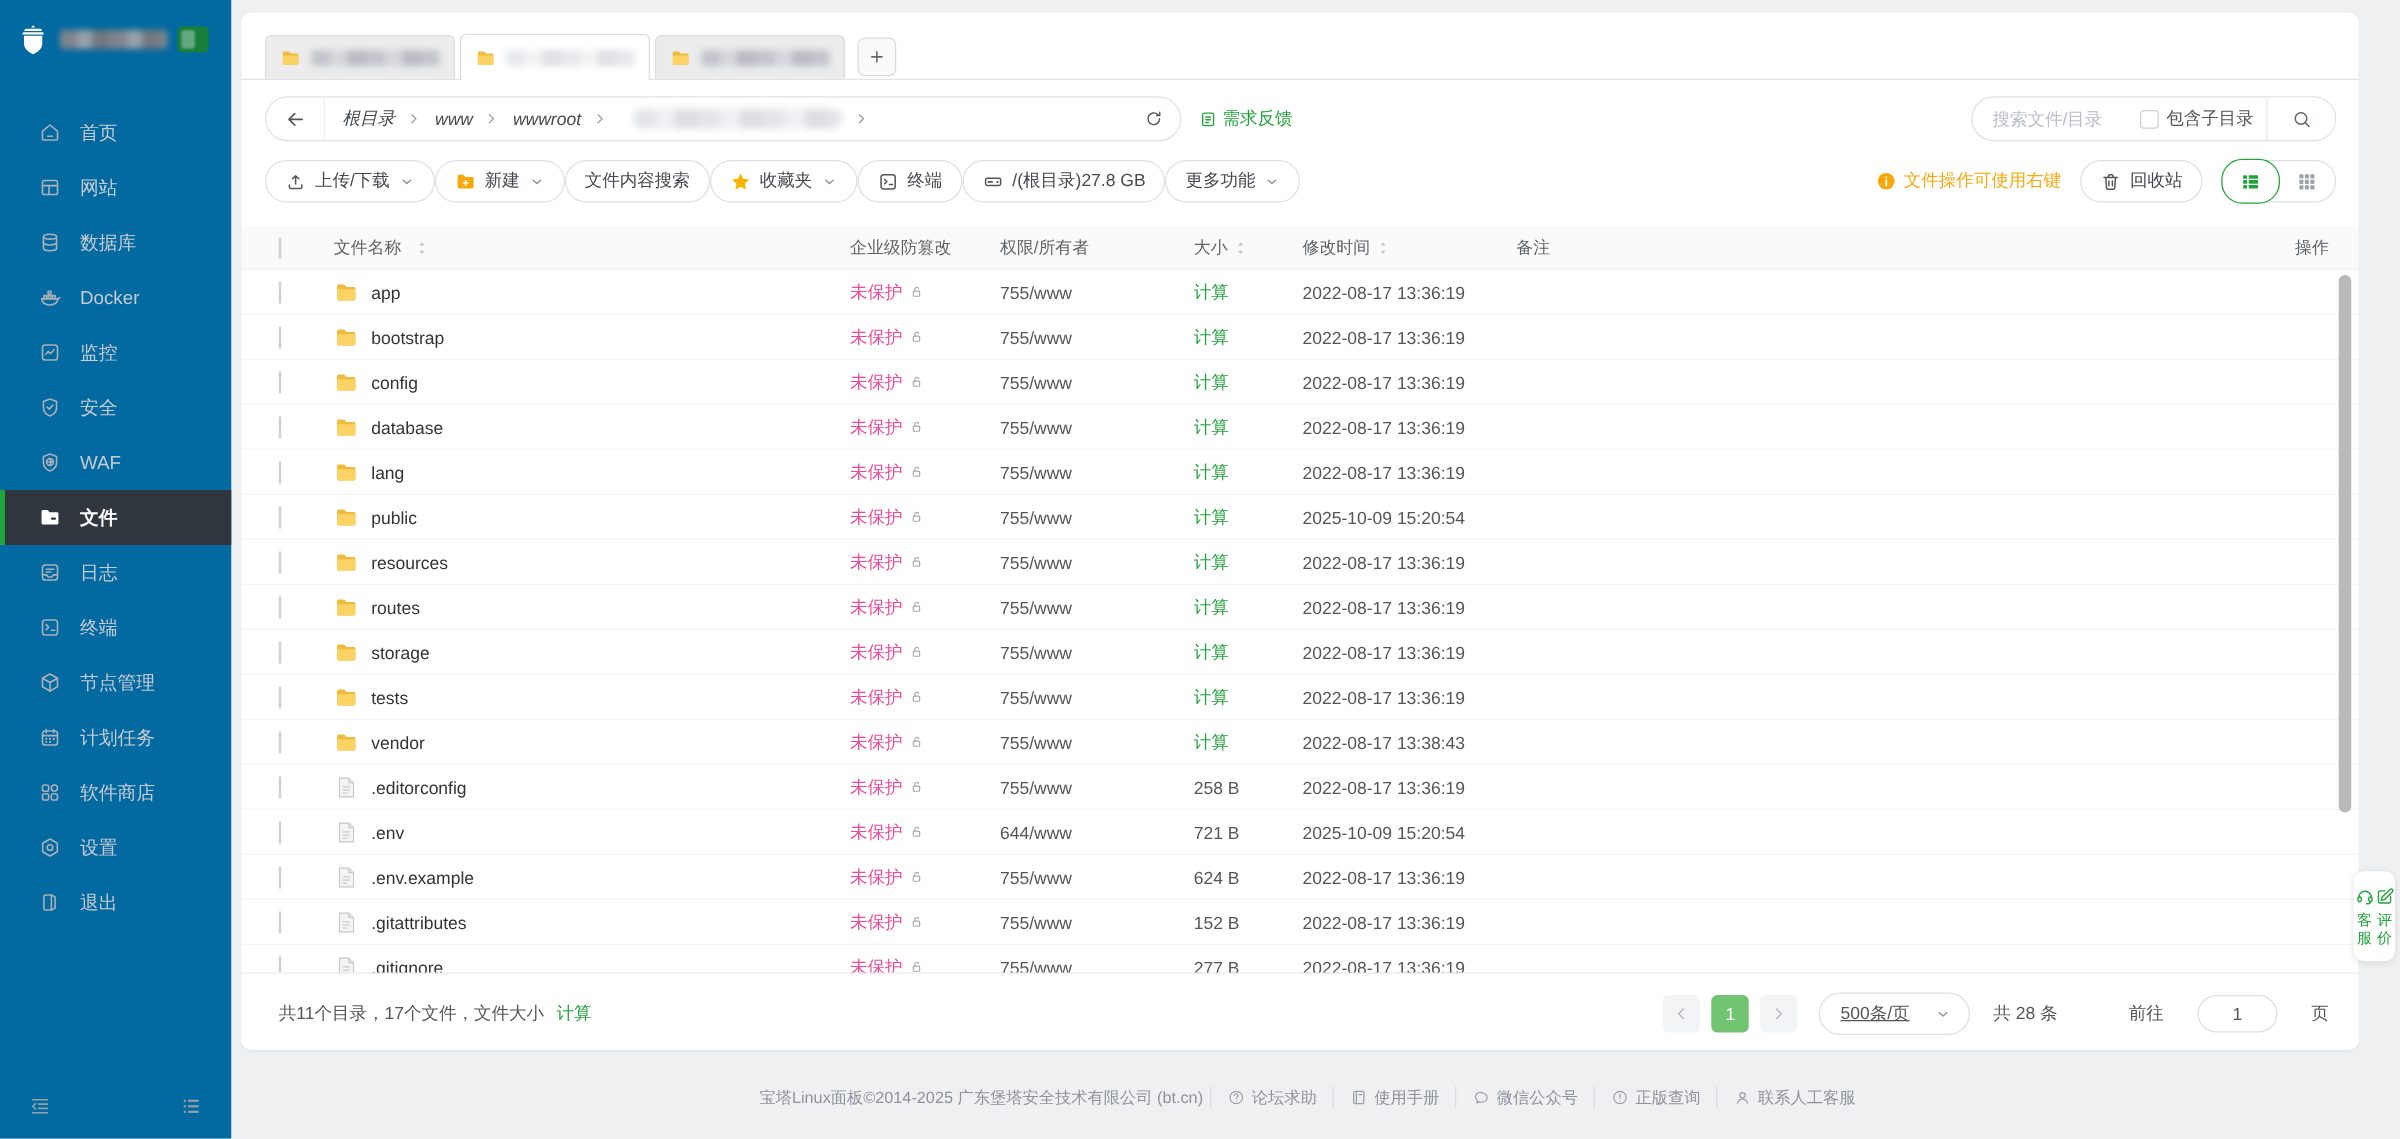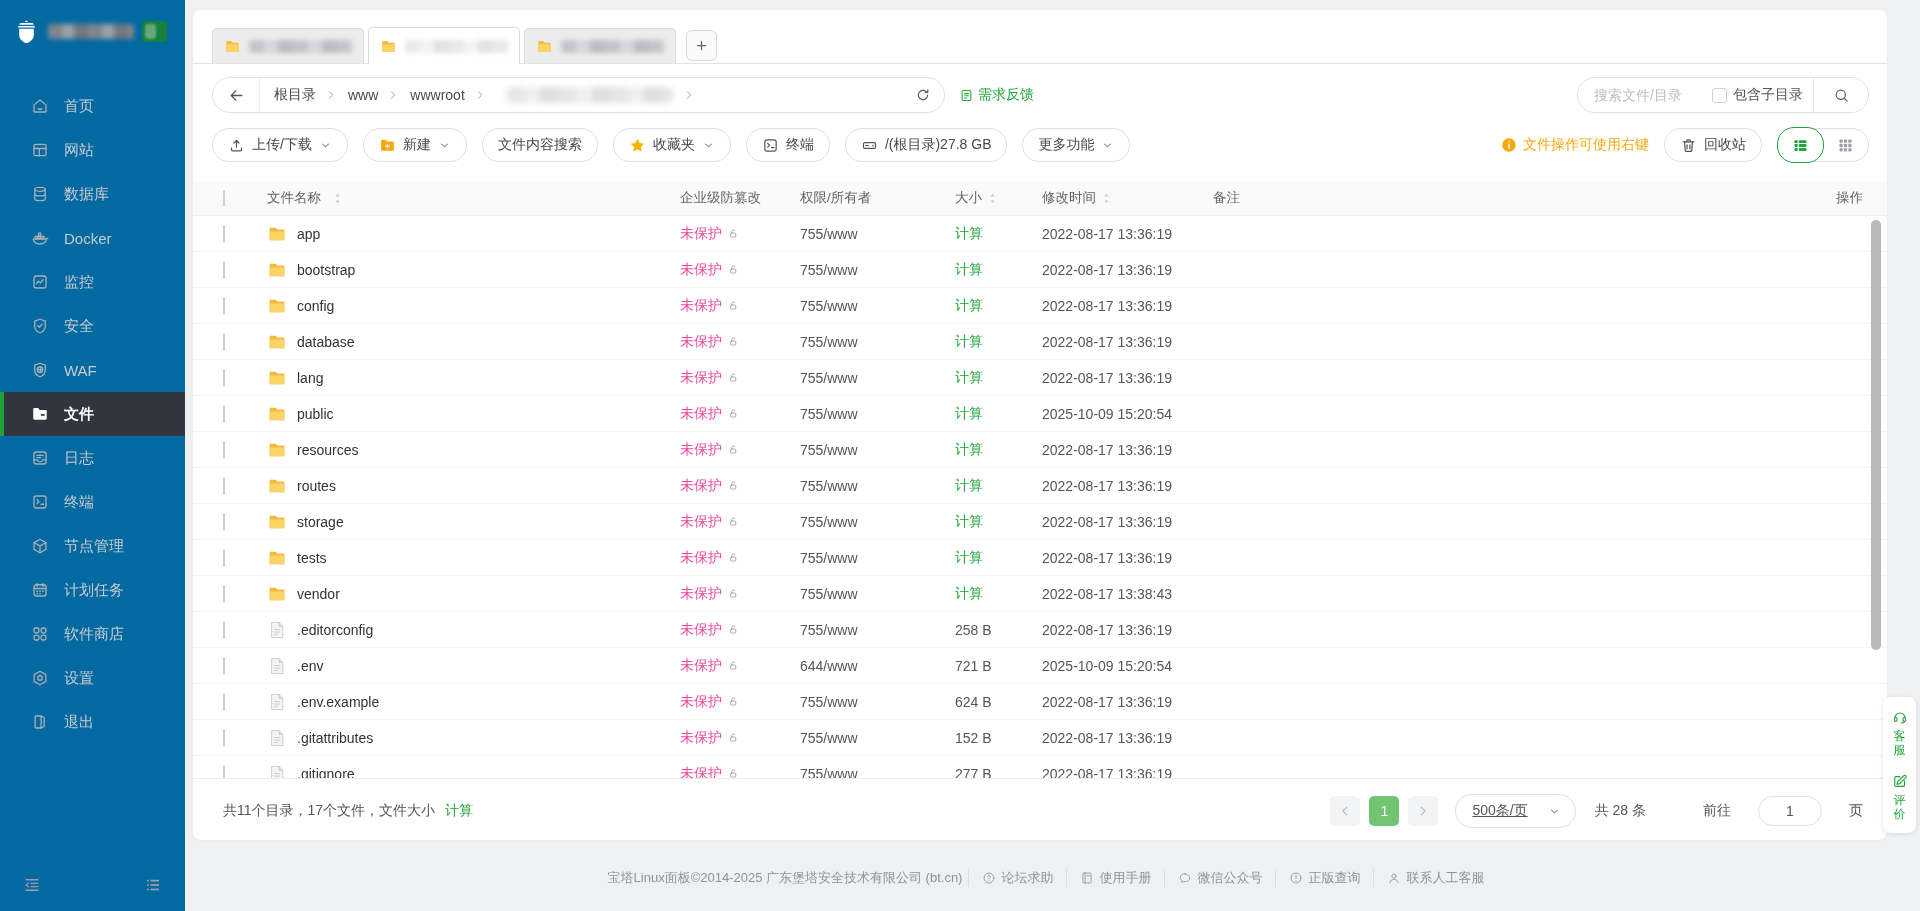--- a/index.html
+++ b/index.html
@@ -43,21 +43,21 @@
        background:#fafafa;color:#666;display:flex;align-items:center;justify-content:center;cursor:pointer;}
   .tab-add .ico{width:15px;height:15px;}
 
   
   .pathrow{display:flex;align-items:center;margin:13px 18px 0 19px;}
   .crumb-pill{width:733px;height:36px;box-sizing:border-box;border:1px solid #dfe1e6;border-radius:18px;
        display:flex;align-items:center;background:#fff;overflow:hidden;}
   .back-btn{width:46px;height:100%;display:flex;align-items:center;justify-content:center;border-right:1px solid #efefef;color:#555;cursor:pointer;}
   .back-btn .ico{width:17px;height:17px;}
   .crumbs{display:flex;align-items:center;padding-left:14px;gap:2px;}
-  .crumb-seg{display:flex;align-items:center;gap:9px;margin-right:9px;font-size:14px;color:#464a50;cursor:pointer;}
+  .crumb-seg{display:flex;align-items:center;gap:9px;margin-right:9px;font-size:14px;color:#464a50;cursor:pointer;font-style:italic;}
   .crumb-seg .blur-seg{display:none;}
   .crumb-seg.redacted .blur-seg{display:inline-block;width:168px;height:16px;border-radius:8px;filter:blur(3px);
        background:repeating-linear-gradient(90deg,#e3e5e9 0 18px,#eff0f2 18px 34px,#dcdee2 34px 52px);}
   .crumb-sep{width:12px;height:12px;color:#9aa0a8;}
   .refresh-btn{margin-left:auto;width:42px;height:100%;display:flex;align-items:center;justify-content:center;color:#555;cursor:pointer;}
   .refresh-btn .ico{width:16px;height:16px;}
   .feedback{margin-left:14px;display:flex;align-items:center;gap:4px;color:#20a53a;font-size:14px;cursor:pointer;}
   .feedback .ico{width:15px;height:15px;}
   .search-group{margin-left:auto;width:292px;height:36px;box-sizing:border-box;border:1px solid #dfe1e6;border-radius:18px;
        display:flex;overflow:hidden;background:#fff;}
@@ -436,21 +436,21 @@
             <svg viewBox="0 0 24 24" fill="none" stroke="currentColor" stroke-width="1.7" stroke-linecap="round" stroke-linejoin="round">
               <circle cx="11" cy="11" r="6.5"></circle>
               <path d="M15.9 15.9L20 20"></path>
             </svg>
           </span>
       </div>
     </div>
   </div>
 
   <div class="toolbar">
-    <div style="display:flex;align-items:flex-start;gap:15px;">
+    <div style="display:flex;align-items:flex-start;">
 
     <div class="tbtn">
           <span class="bicon ico">
             <svg viewBox="0 0 24 24" fill="none" stroke="currentColor" stroke-width="1.7" stroke-linecap="round" stroke-linejoin="round">
               <path d="M12 14.5V5M8.5 8.5L12 5l3.5 3.5"></path>
               <path d="M5 15.5v2.5A1.5 1.5 0 0 0 6.5 19.5h11A1.5 1.5 0 0 0 19 18v-2.5"></path>
             </svg>
           </span>
           <span>上传/下载</span>
           <span class="caret ico">
@@ -1127,21 +1127,21 @@
             <circle cx="12" cy="8.8" r="3.6"></circle>
             <path d="M5.2 19.8a6.9 6.9 0 0 1 13.6 0"></path>
           </svg>
         </span>
         <span>联系人工客服</span>
       </span>
     </div>
 </div>
 
 <div class="floatbar">
-  <div style="display:flex;flex-direction:column;gap:16px;align-items:center;">
+  <div style="display:flex;flex-direction:row;align-items:center;">
 
   <div class="float-item">
         <span class="ico">
           <svg viewBox="0 0 24 24" fill="none" stroke="currentColor" stroke-width="1.7" stroke-linecap="round" stroke-linejoin="round">
             <path d="M4.5 13.5a7.5 7.5 0 0 1 15 0"></path>
             <rect x="3.5" y="12.8" width="4" height="5.8" rx="2"></rect>
             <rect x="16.5" y="12.8" width="4" height="5.8" rx="2"></rect>
             <path d="M18.5 18.8c0 1.4-2 2.2-4.5 2.2"></path>
           </svg>
         </span>

